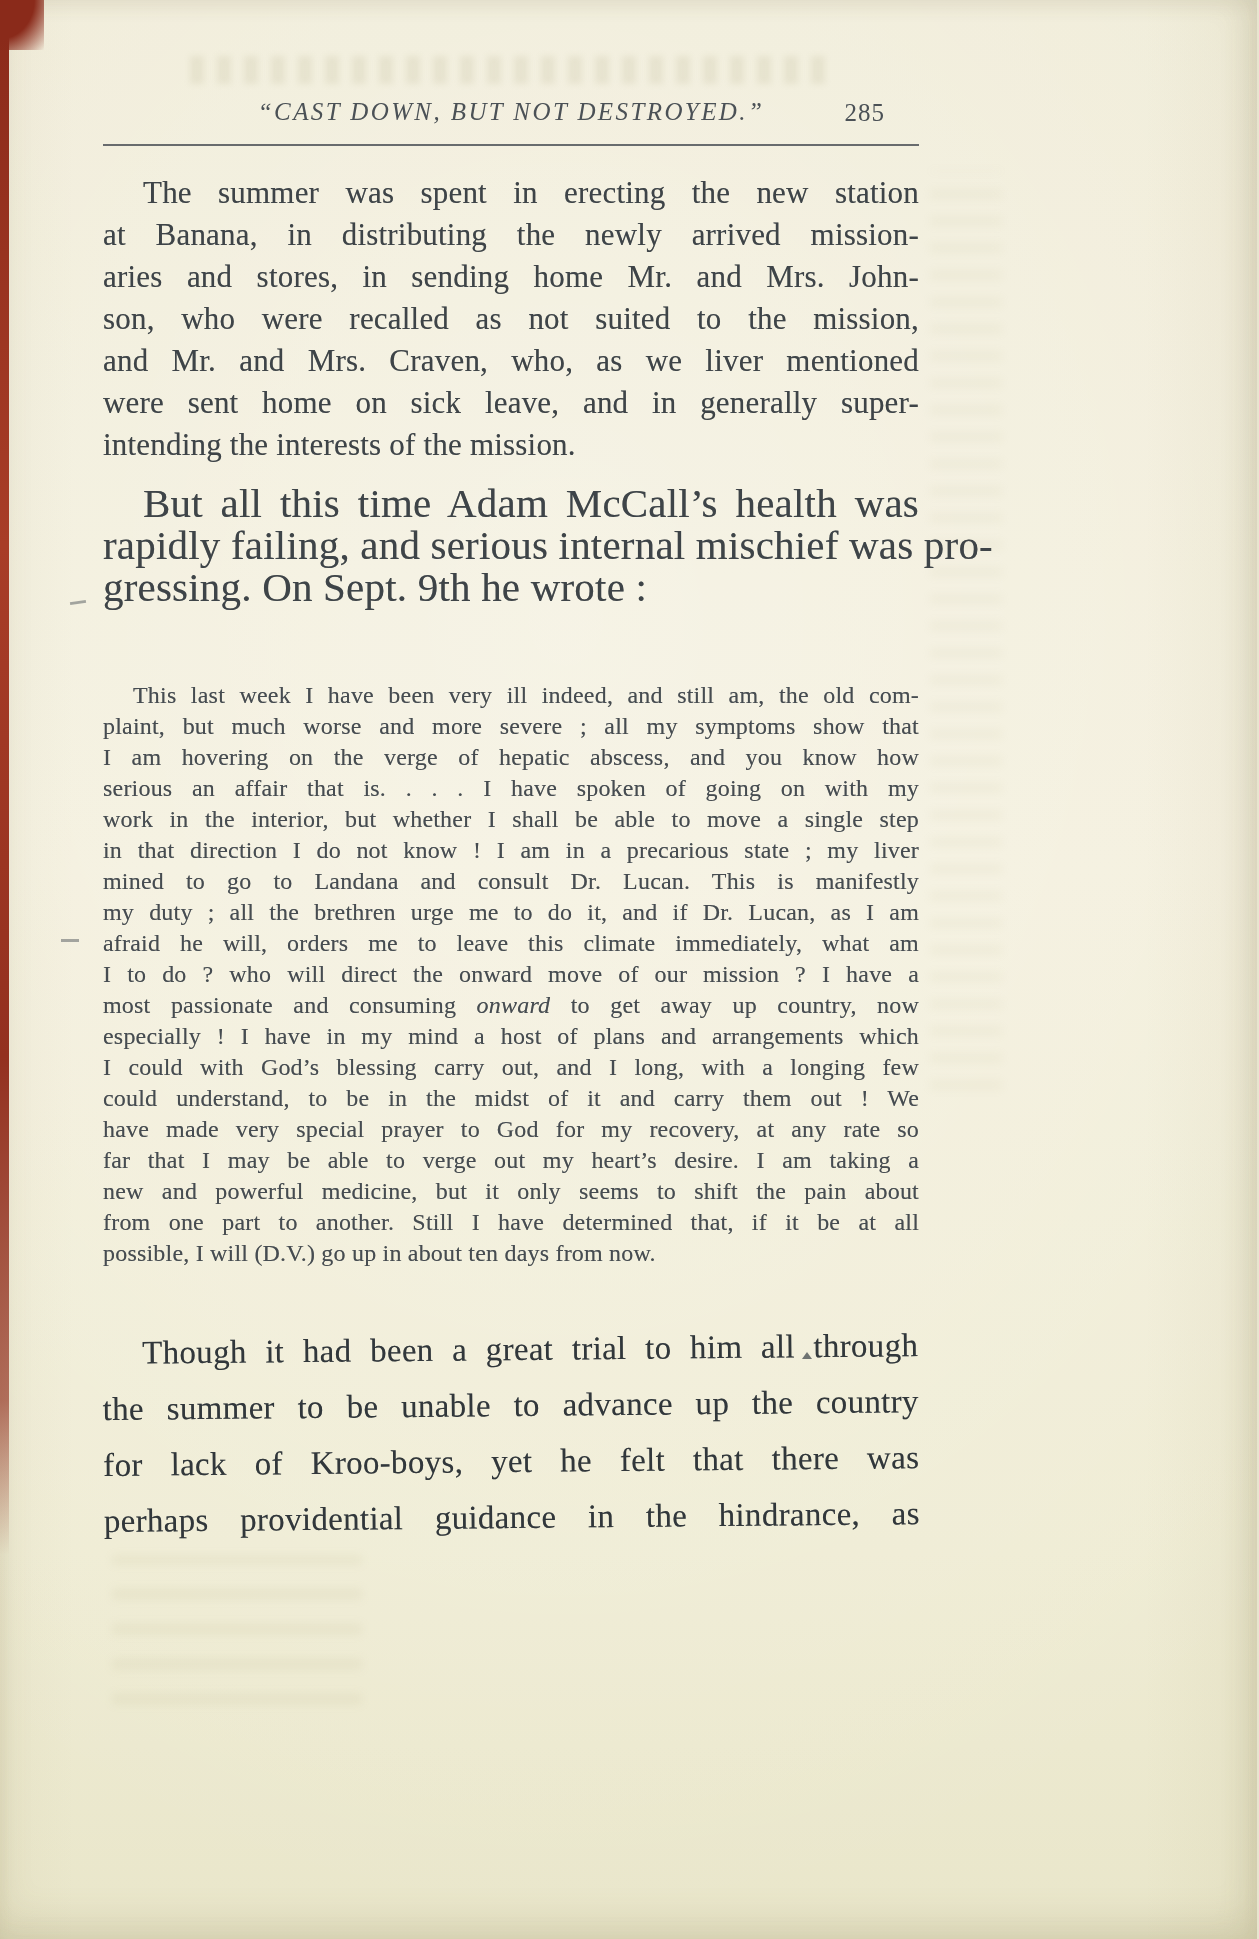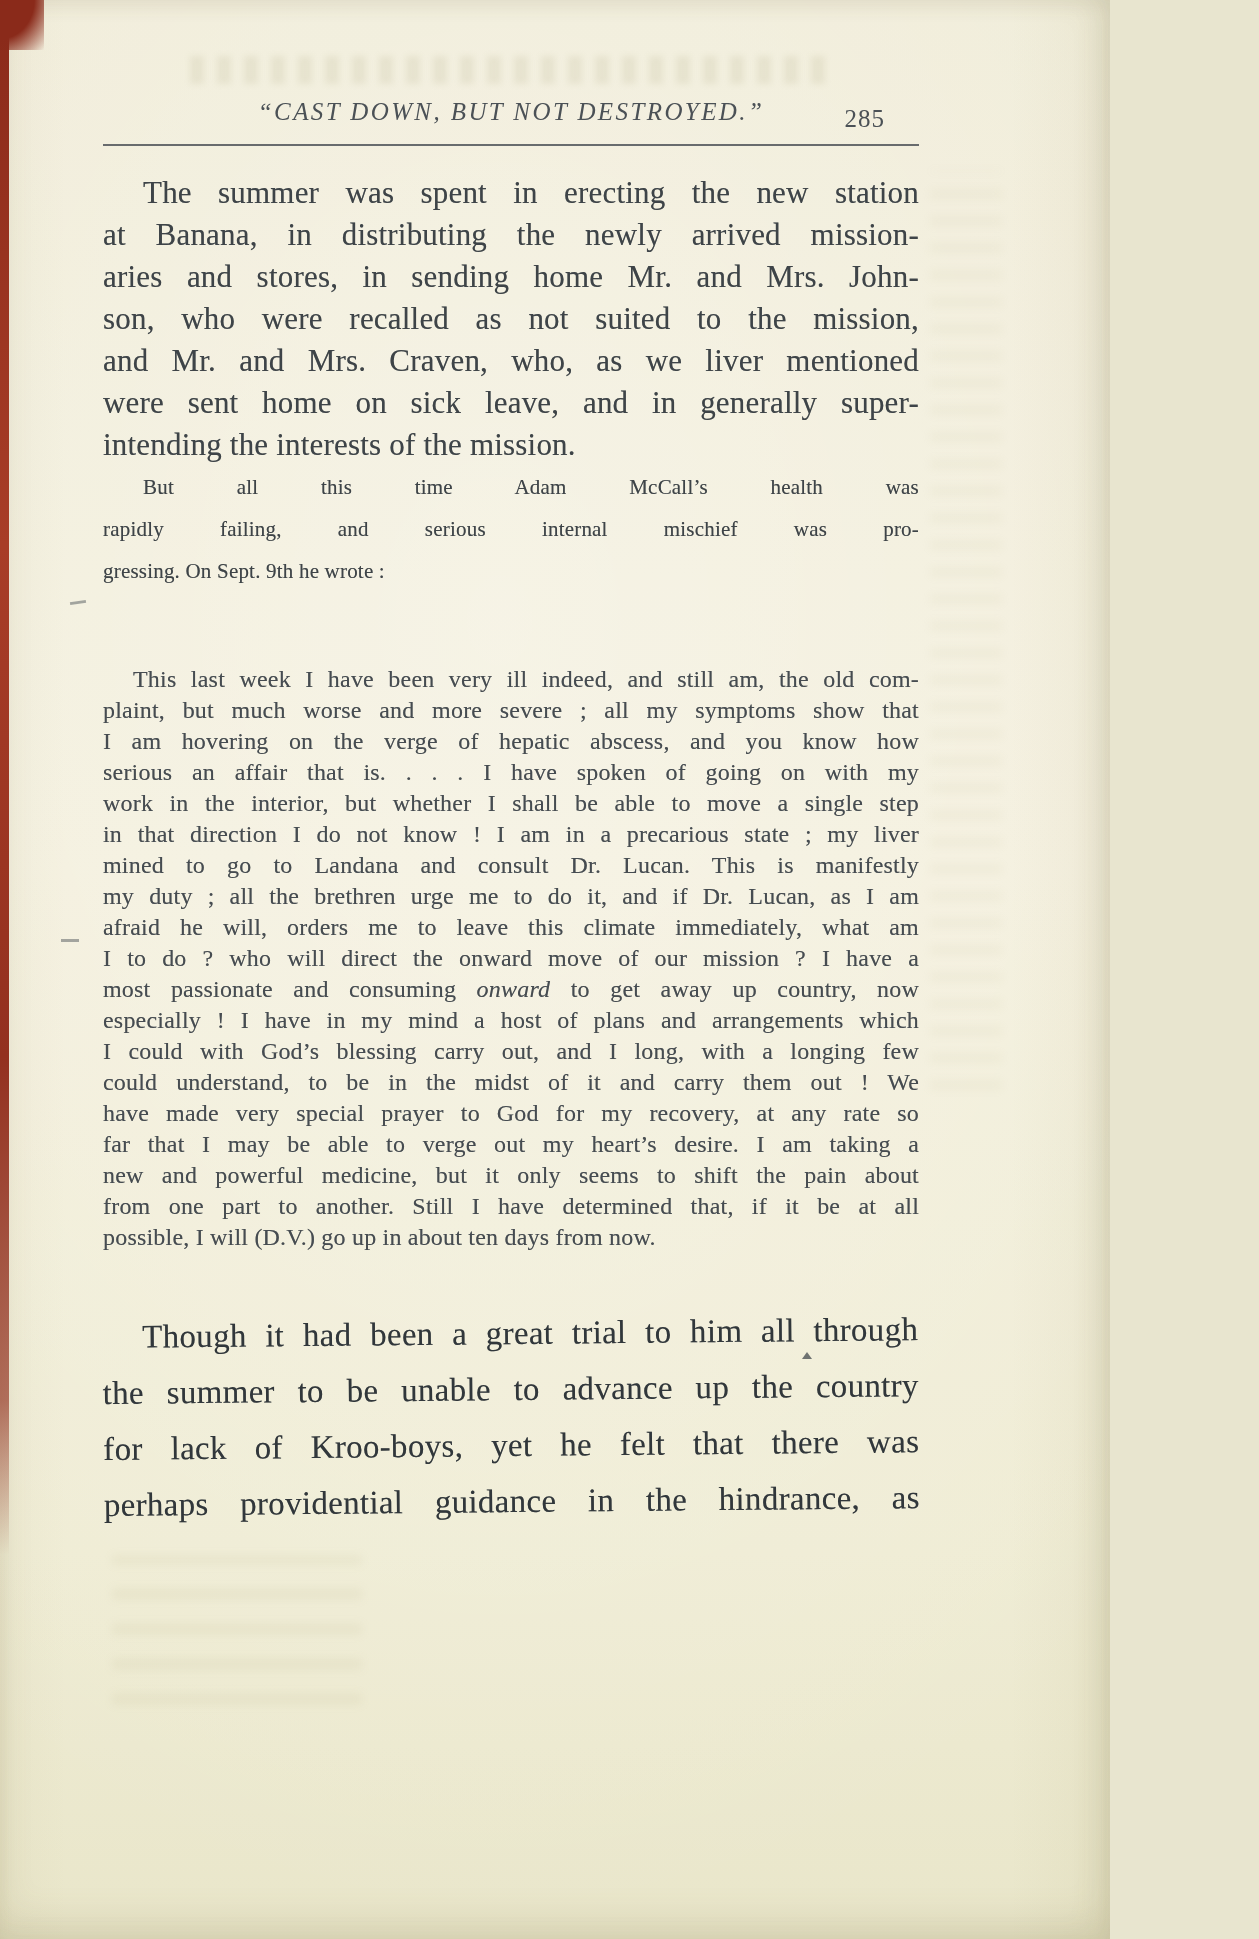--- a/index.html
+++ b/index.html
@@ -1,19 +1,19 @@
 <!DOCTYPE html>
 <html><head>
 <meta charset="utf-8">
 <style>
   html,body{margin:0;padding:0;}
   body{background:#e8e5cf;}
   .page{
     position:relative;
-    width:1110px;height:1939px;
+    width:1257px;height:1939px;
     overflow:hidden;
     font-family:"Liberation Serif", serif;
     background:
       radial-gradient(ellipse 140% 110% at 45% 32%, rgba(255,255,255,0.30), rgba(255,255,255,0) 62%),
       linear-gradient(to right, rgba(150,135,80,0.05), rgba(150,135,80,0) 6% 91%, rgba(150,135,80,0.07)),
       linear-gradient(to bottom, #f0ecd8 0%, #f3efdc 45%, #efecd4 80%, #e9e6ca 100%);
     box-shadow:
       inset 0 -20px 34px rgba(120,110,60,0.13),
       inset -14px 0 28px rgba(120,110,60,0.08),
       inset 0 8px 16px rgba(120,110,60,0.06);
@@ -40,35 +40,35 @@
   .mark1{left:70px;top:601px;width:16px;height:3px;transform:rotate(-8deg);}
   .mark2{left:61px;top:939px;width:18px;height:3px;}
   .caret-mark{position:absolute;left:802px;top:1352px;width:0;height:0;
     border-left:5px solid transparent;border-right:5px solid transparent;
     border-bottom:7px solid rgba(60,66,72,0.72);}
 
   .text-block{position:absolute;left:103px;top:96px;width:816px;}
 
   .header{position:relative;height:34px;line-height:32px;
     font-style:italic;font-size:25px;letter-spacing:2.4px;color:#4b5156;text-align:center;}
-  .page-number{position:absolute;right:34px;top:7px;font-style:normal;letter-spacing:1px;font-size:25px;color:#4b5156;margin-left:8px;}
+  .page-number{position:absolute;right:34px;top:1px;font-style:normal;letter-spacing:1px;font-size:25px;color:#4b5156;margin-left:8px;}
   .rule{margin-top:14px;height:2px;background:#54595d;opacity:.88;}
 
   .para{color:#3e4448;}
   .para .tline{
     white-space:nowrap;
     text-align:justify;
     text-align-last:justify;
     text-shadow:0 0 0.5px rgba(62,68,72,0.45);
   }
   .para.lastleft .tline.last{text-align-last:left;font-family:Liberation Serif, serif;}
   .para .tline.first{text-indent:40px;}
 
   .p1{margin-top:26px;font-size:31px;line-height:42px;letter-spacing:0.2px;}
-  .p2{margin-top:0;font-size:21px;line-height:42px;letter-spacing:0.2px;}
+  .p2{margin-top:16px;font-size:41px;line-height:42px;letter-spacing:0.2px;}
   .quote{margin-top:72px;font-size:24px;line-height:31px;color:#464c51;letter-spacing:0.2px;}
   .quote .tline.first{text-indent:30px;}
   .closing{margin-top:56px;font-size:33px;line-height:56px;color:#31373b;letter-spacing:0.3px;
     transform:rotate(-0.55deg);transform-origin:0 50%;}
   .em{font-style:italic;}
 </style>
 </head>
 <body>
 
 <div class="page">

